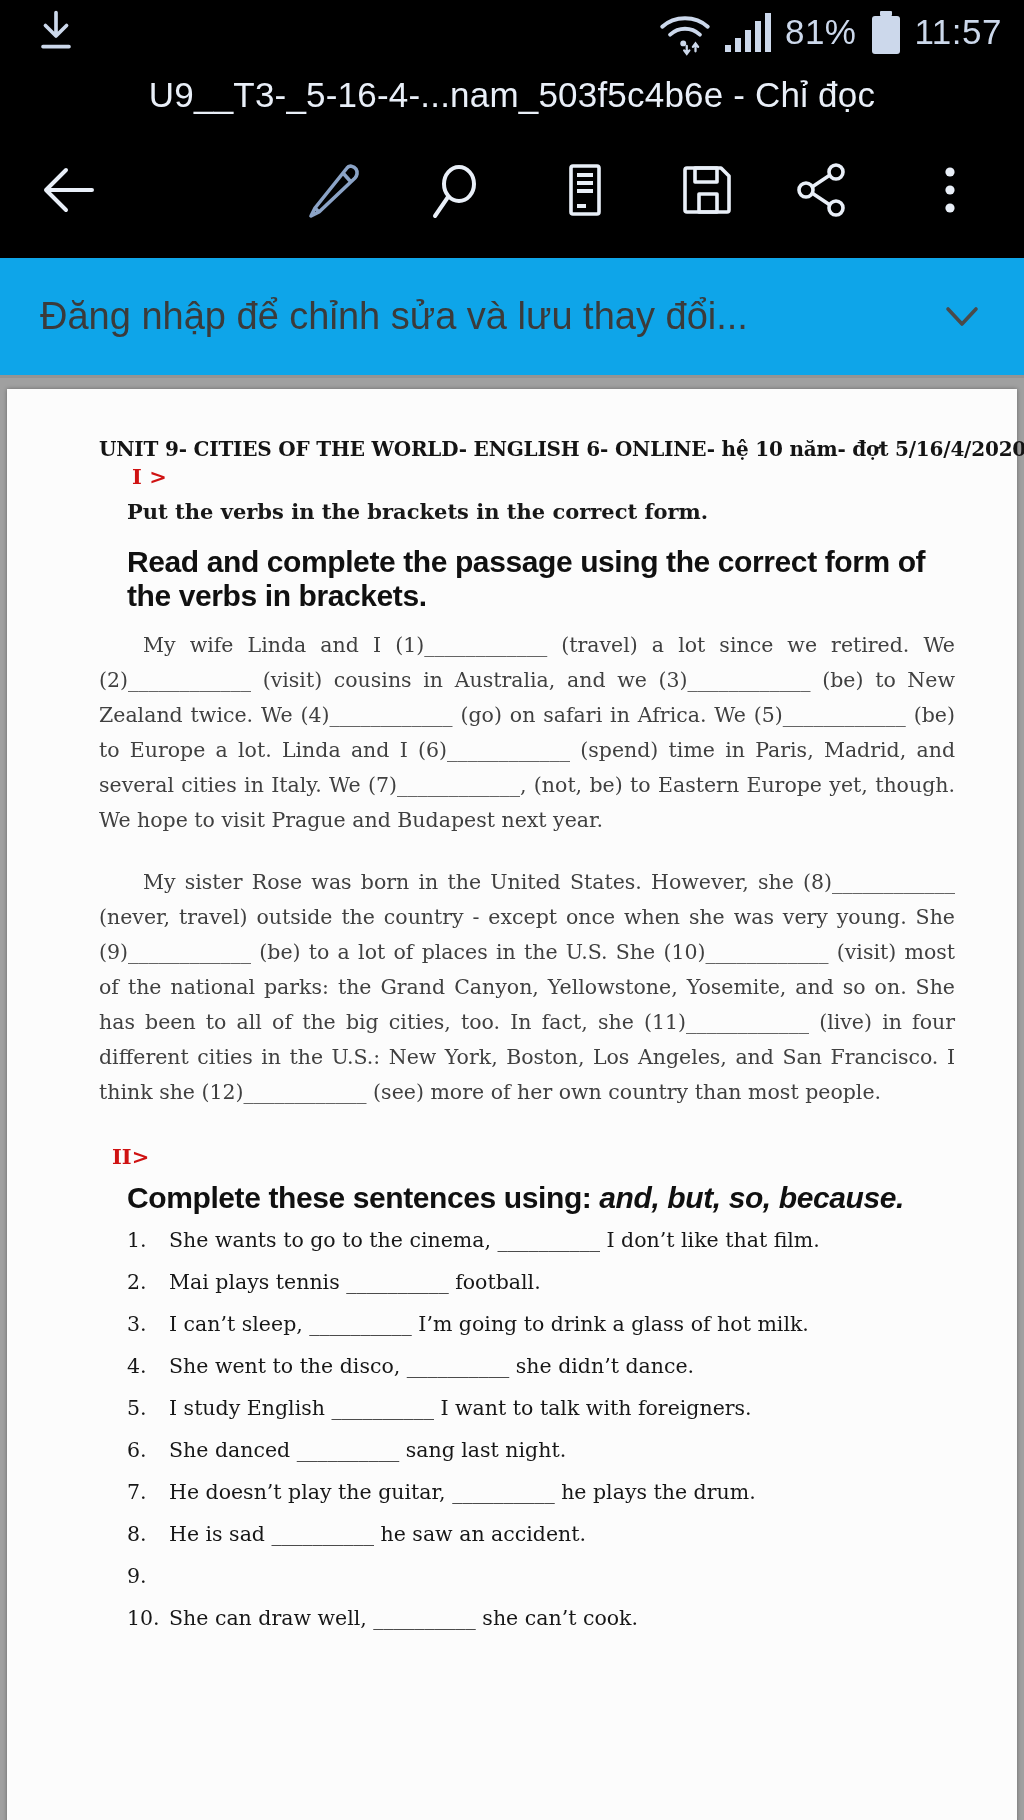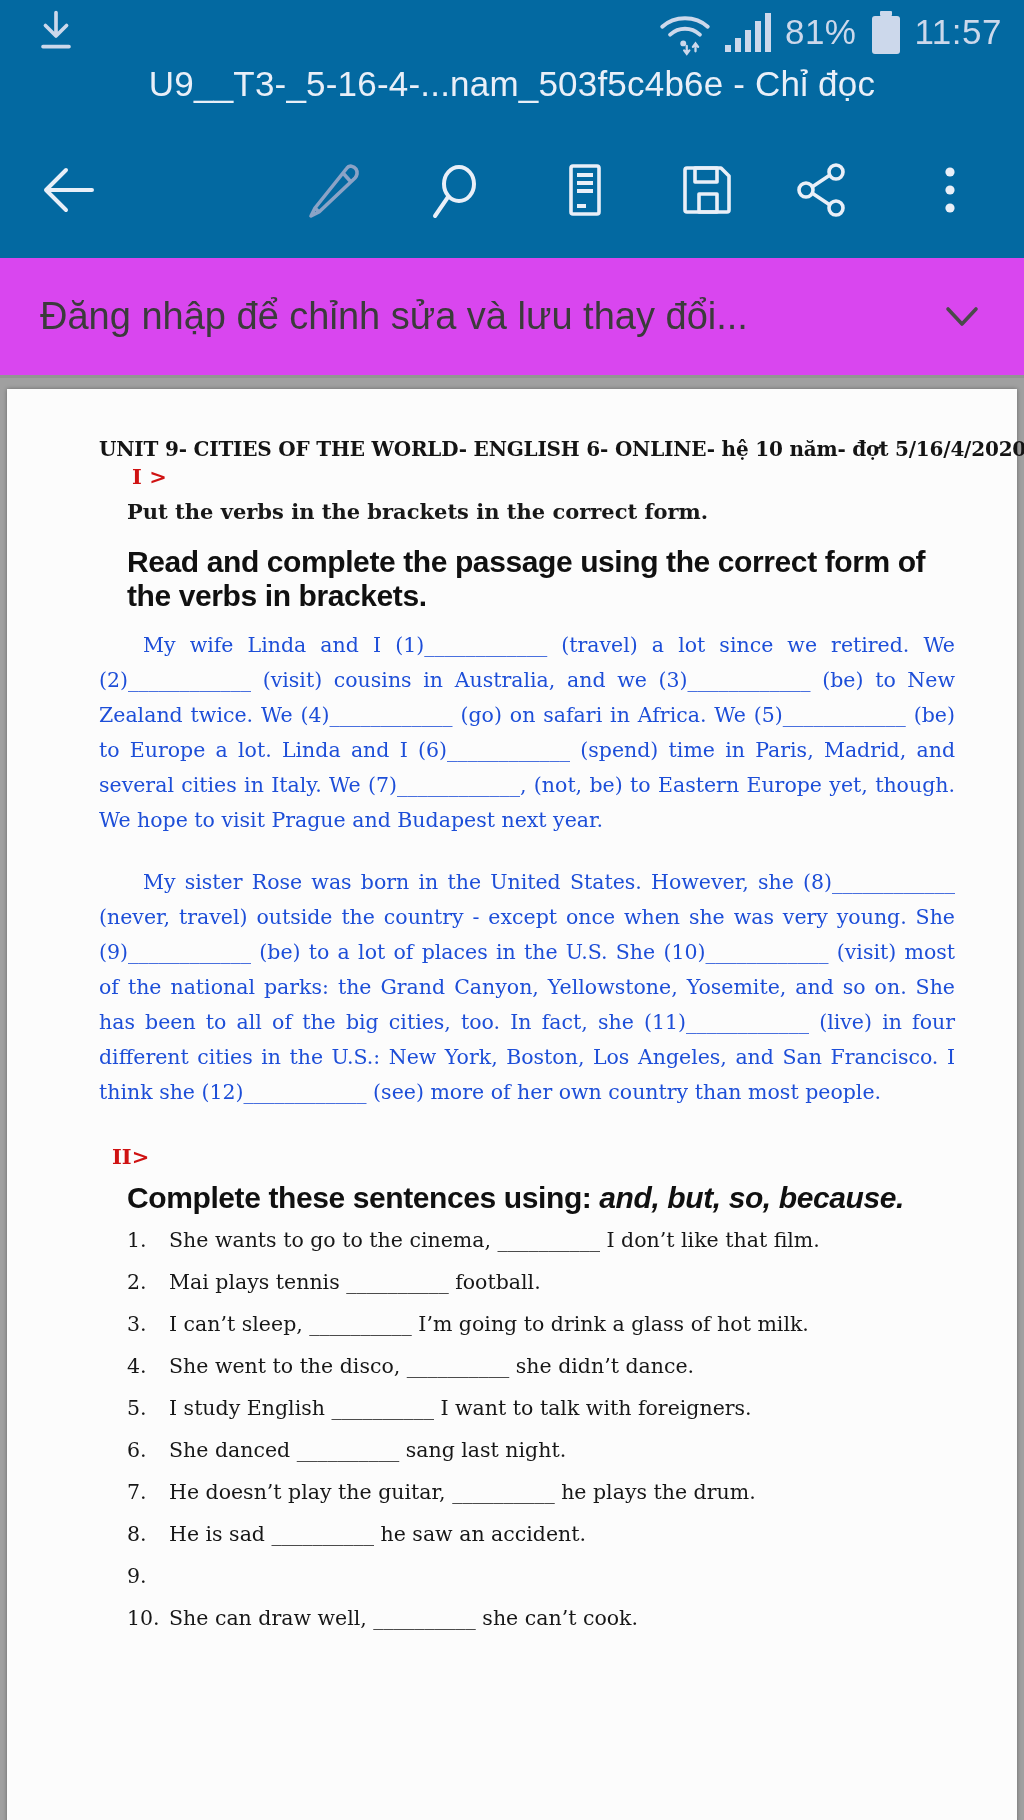--- a/index.html
+++ b/index.html
@@ -1,48 +1,48 @@
 <!DOCTYPE html>
 <html><head>
 <meta charset="utf-8">
 <style>
   * { margin:0; padding:0; box-sizing:border-box; }
   html,body { width:1024px; height:1820px; overflow:hidden; }
   body { background:#a0a0a0; font-family:"Liberation Sans", sans-serif; }
 
   
-  .header { background:#0369a1; color:#e7edf7; }
+  .header { background:#000000; color:#e7edf7; }
   .status-row { height:64px; display:flex; align-items:center; justify-content:space-between; padding:0 22px 0 30px; }
   .status-right { display:flex; align-items:center; gap:10px; }
   .status-text { font-size:35px; color:#ccd8eb; letter-spacing:0.5px; }
-  .title-row { height:62px; display:flex; justify-content:center; }
+  .title-row { height:62px; display:flex; align-items:center; justify-content:center; }
   .doc-titlebar { font-size:35px; color:#e9eff8; letter-spacing:0.2px; }
   .toolbar { position:relative; height:132px; }
   .tbicon { position:absolute; top:32px; width:64px; height:64px; color:#e9eff8; cursor:pointer; }
   .tbicon svg { width:64px; height:64px; display:block; }
   .tbicon.dim { color:#8ba3c6; }
 
   
-  .banner { background:#d946ef; height:120px; display:flex; align-items:center; justify-content:space-between; padding:0 38px 0 40px; border-bottom:3px solid #949494; }
+  .banner { background:#0ea5e9; height:120px; display:flex; align-items:center; justify-content:space-between; padding:0 38px 0 40px; border-bottom:3px solid #949494; }
   .banner-text { font-size:38px; color:#3b3b3b; }
   .banner-chevron { width:48px; height:40px; color:#4a4a4a; }
   .banner-chevron svg { width:48px; height:40px; }
 
   
   .page-wrap { padding:11px 7px 0 7px; height:1566px; }
   .page { position:relative; background:#fcfcfc; width:100%; height:100%; color:#1b1b1b; box-shadow:0 0 4px rgba(0,0,0,.35); }
   .doc { padding:48px 62px 0 92px; }
 
   .doc-title { font-family:"DejaVu Serif","Liberation Serif",serif; font-weight:700; font-size:20px; letter-spacing:-0.2px; text-align:center; white-space:nowrap; color:#141414; }
   .red-marker { font-family:"DejaVu Serif","Liberation Serif",serif; font-weight:700; font-size:21px; color:#cf1212; margin:3px 0 0 33px; }
   .instr-serif { font-family:"DejaVu Serif","Liberation Serif",serif; font-weight:700; font-size:21px; margin:10px 0 0 28px; color:#181818; }
   .instr-sans { font-family:"Liberation Sans",sans-serif; font-weight:700; font-size:30px; letter-spacing:-0.4px; margin:21px 0 0 28px; color:#101010; }
   .instr-sans .em { font-style:italic; }
 
-  .para { font-family:"DejaVu Serif","Liberation Serif",serif; font-size:20.5px; line-height:35px; text-align:justify; text-indent:44px; color:#1d4ed8; margin-top:15px; }
+  .para { font-family:"DejaVu Serif","Liberation Serif",serif; font-size:20.5px; line-height:35px; text-align:justify; text-indent:44px; color:#404040; margin-top:15px; }
   .para.second { margin-top:27px; }
 
   .s2-block { margin-top:34px; }
   .items { margin-top:13px; }
   .item { display:flex; font-family:"DejaVu Serif","Liberation Serif",serif; font-size:20.5px; height:42px; align-items:flex-start; margin-left:28px; color:#171717; }
   .item .num { width:42px; flex:0 0 42px; }
 
   svg { fill:none; stroke:currentColor; }
 </style>
 </head>

